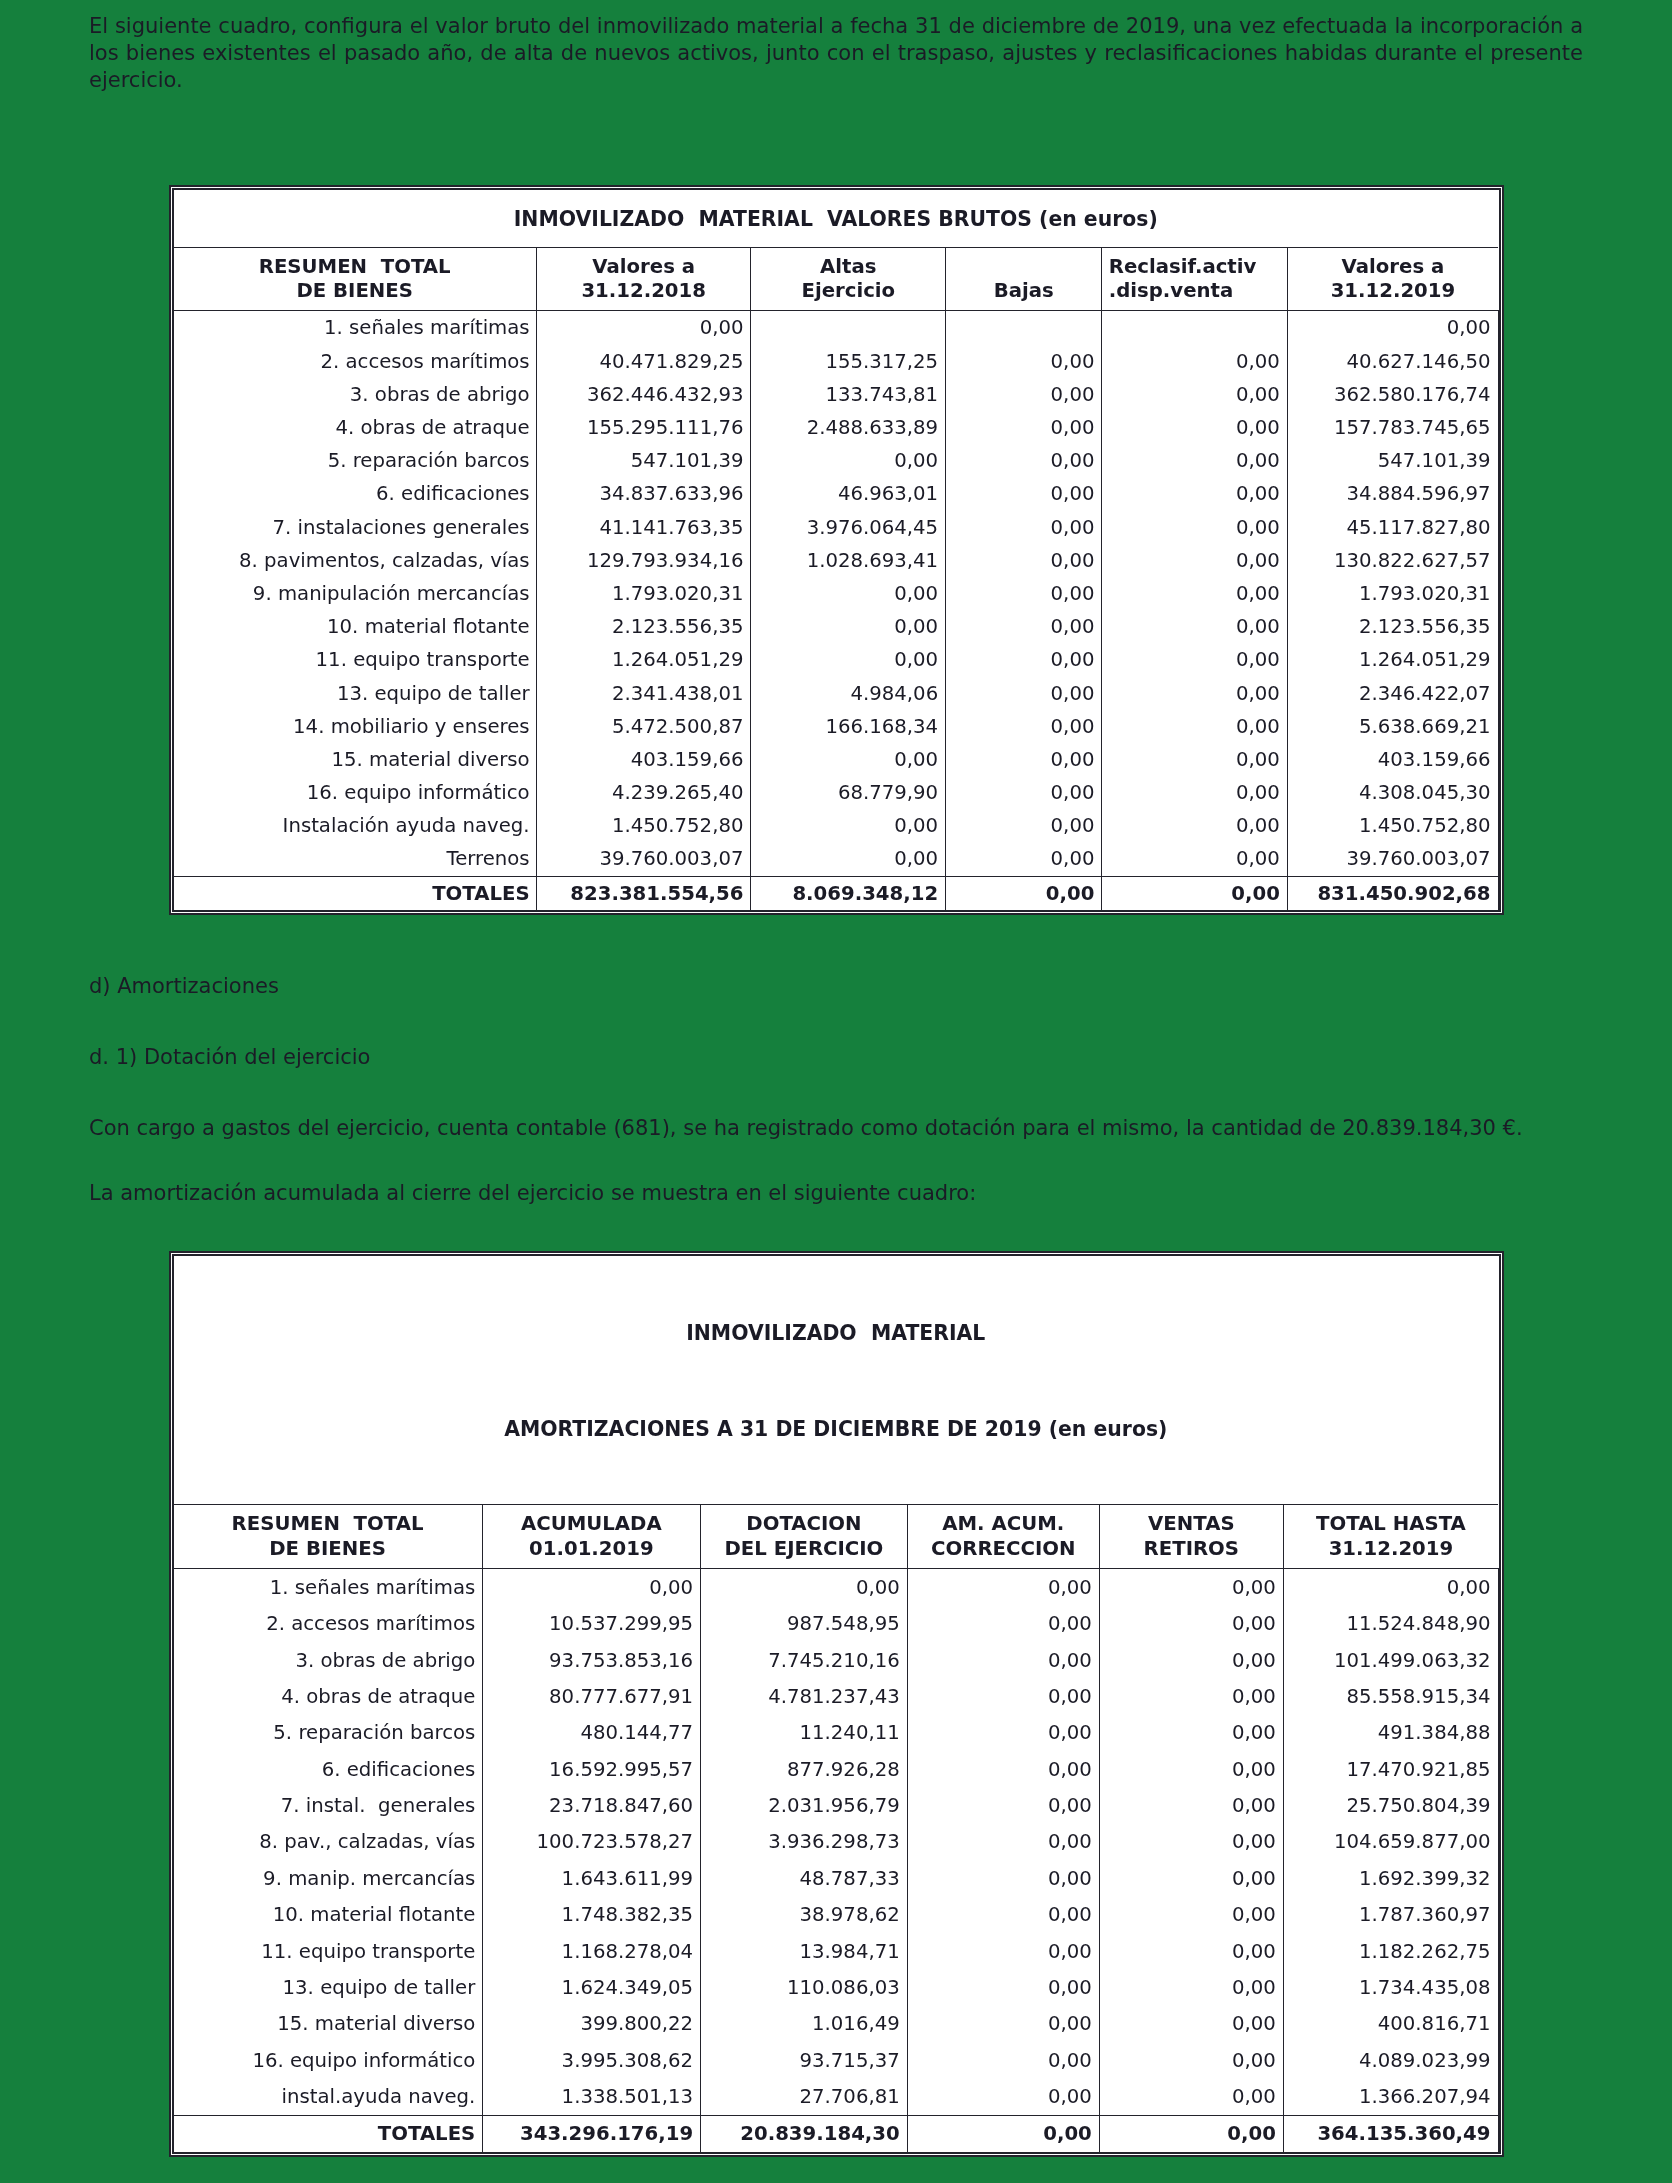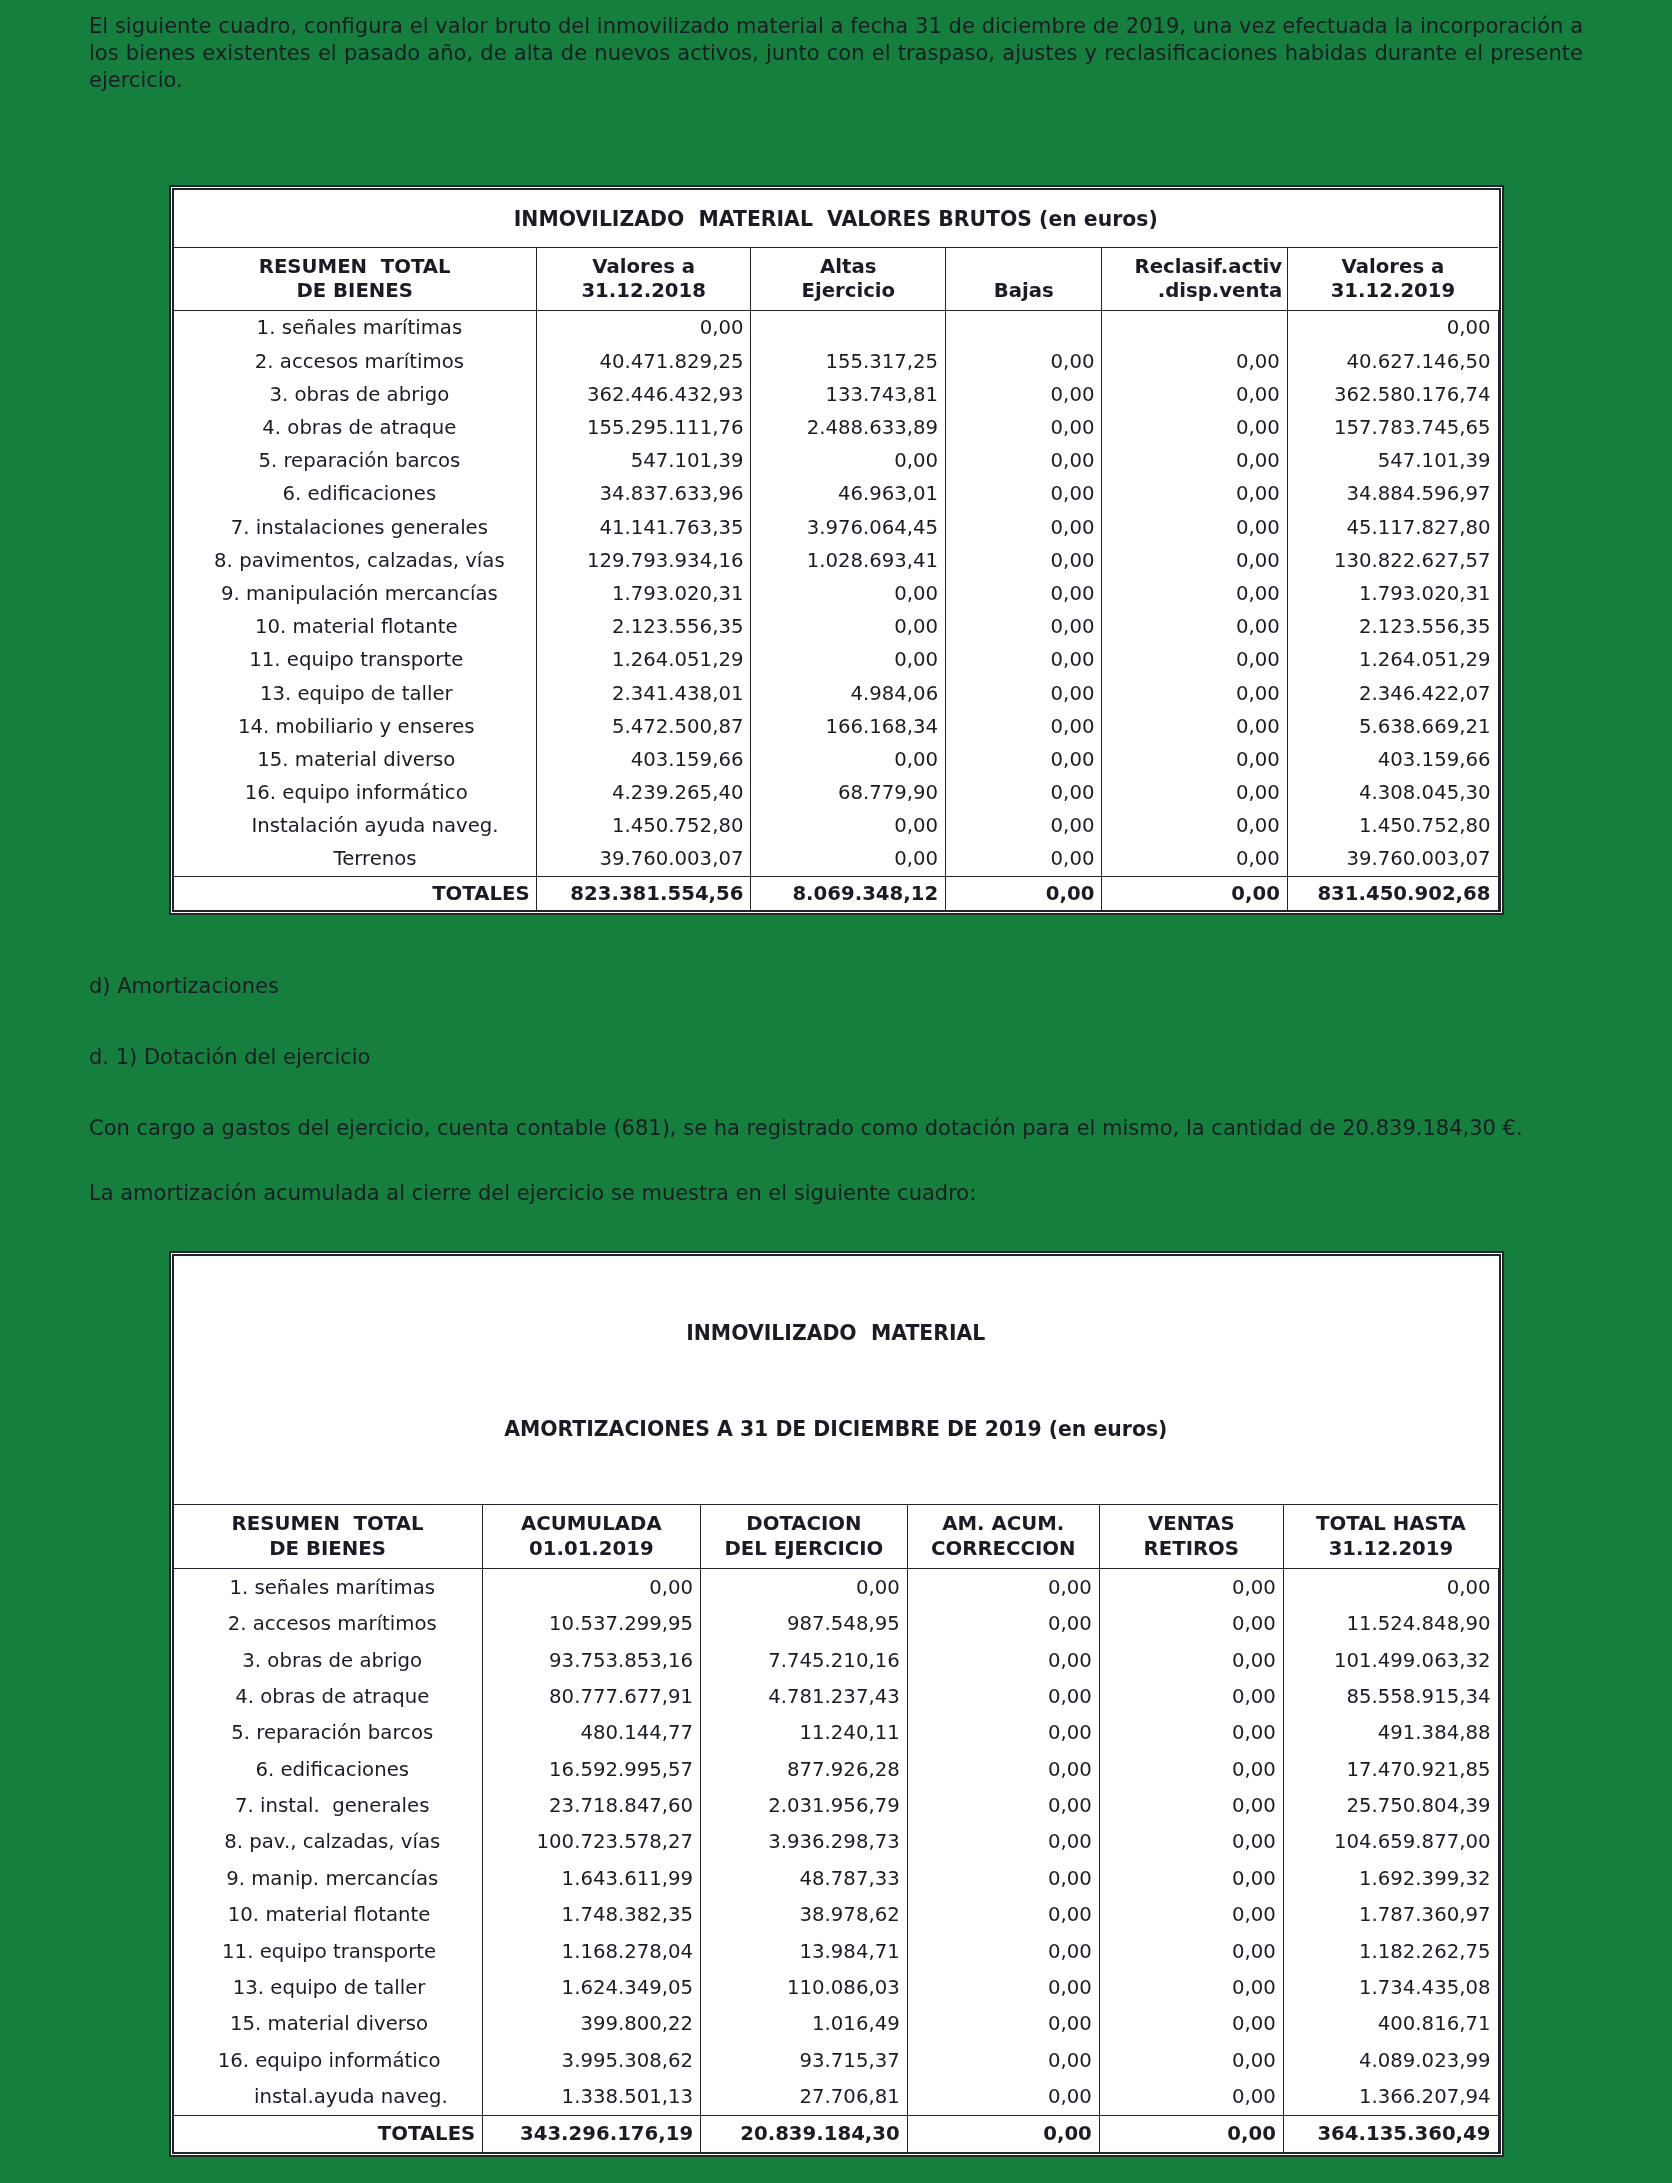--- a/index.html
+++ b/index.html
@@ -58,26 +58,26 @@
   }
   .title-cell .tl2 { margin-top: 23.6px; }
 
   .head-row th {
     border-bottom: 1.6px solid #23232c;
     padding: 7px 4.7px;
     vertical-align: middle;
     font-weight: bold;
     text-align: center;
   }
-  .head-row th.h-left { text-align: right; padding-left: 6.3px; }
+  .head-row th.h-left { text-align: left; padding-left: 6.3px; }
   .hl { line-height: 24.4px; min-height: 24.4px; white-space: pre; }
 
   td.name-cell {
     white-space: pre;
-    text-align: center;
+    text-align: right;
     padding: 3.1px 6.3px 3.1px 9.4px;
     border-right: 1.6px solid #23232c;
     line-height: 27px;
     overflow: hidden;
   }
   td.num-cell {
     text-align: right;
     padding: 3.1px 7px 3.1px 3.1px;
     border-right: 1.6px solid #23232c;
     line-height: 27px;

